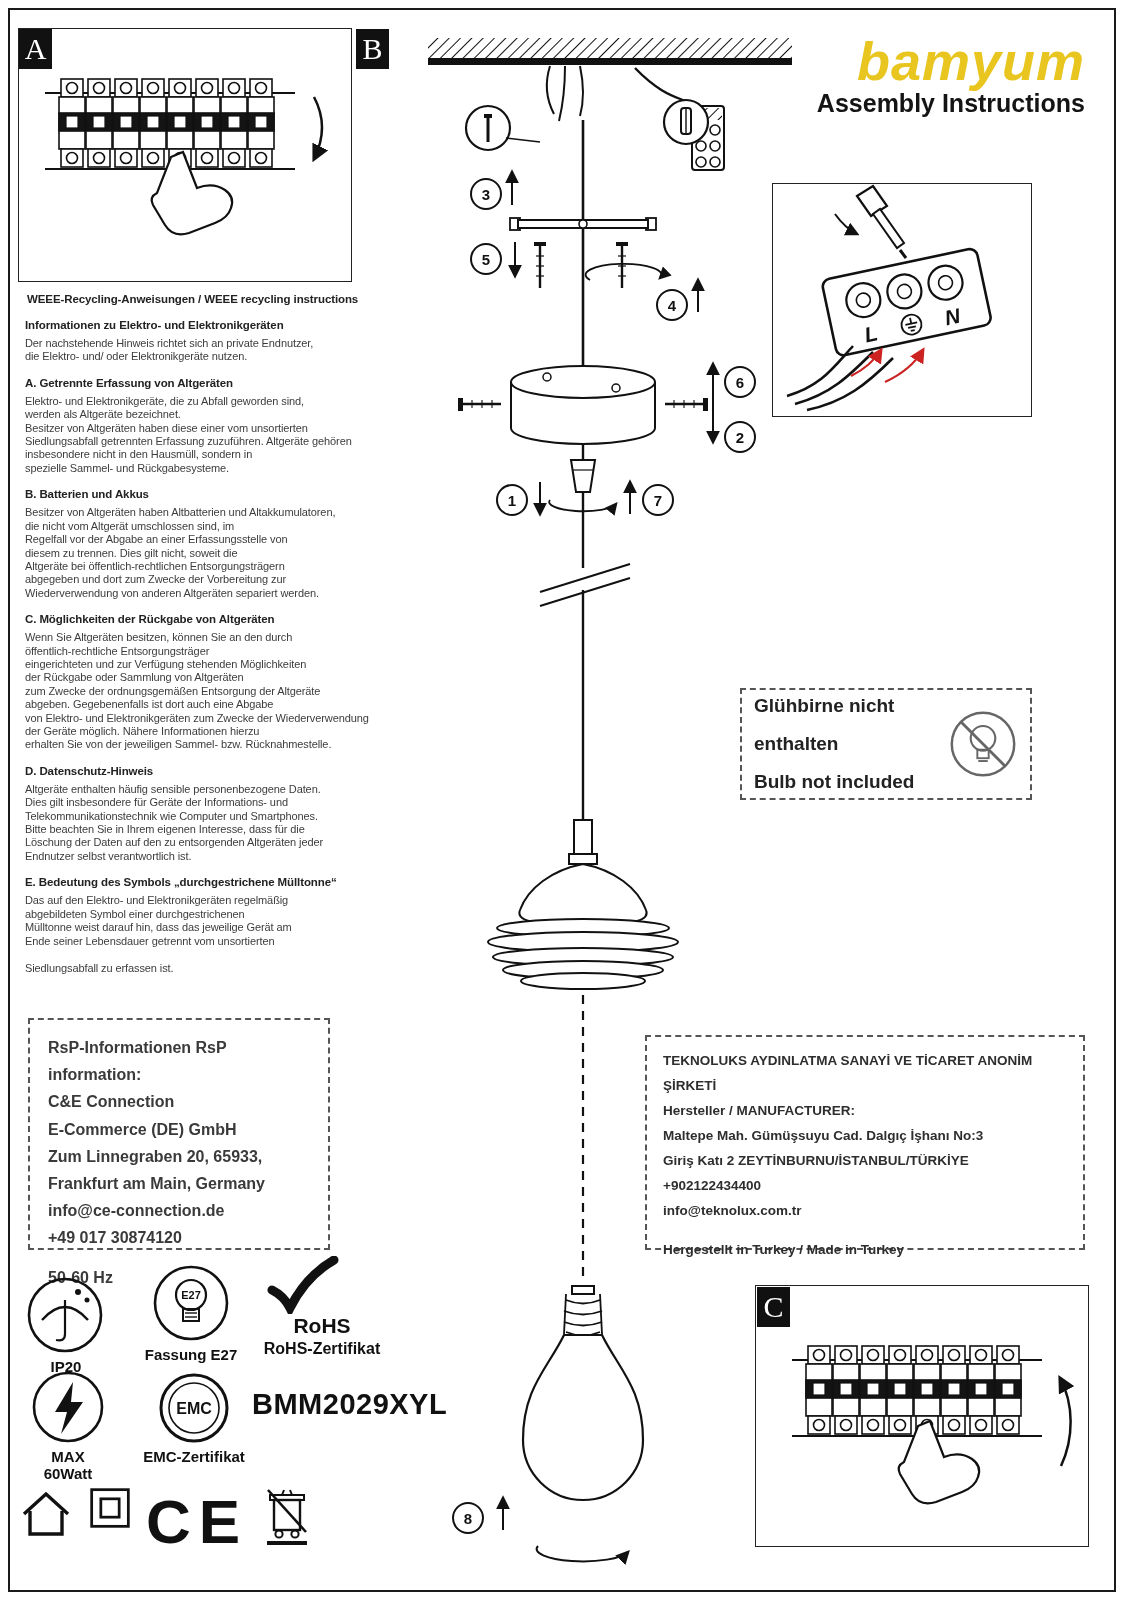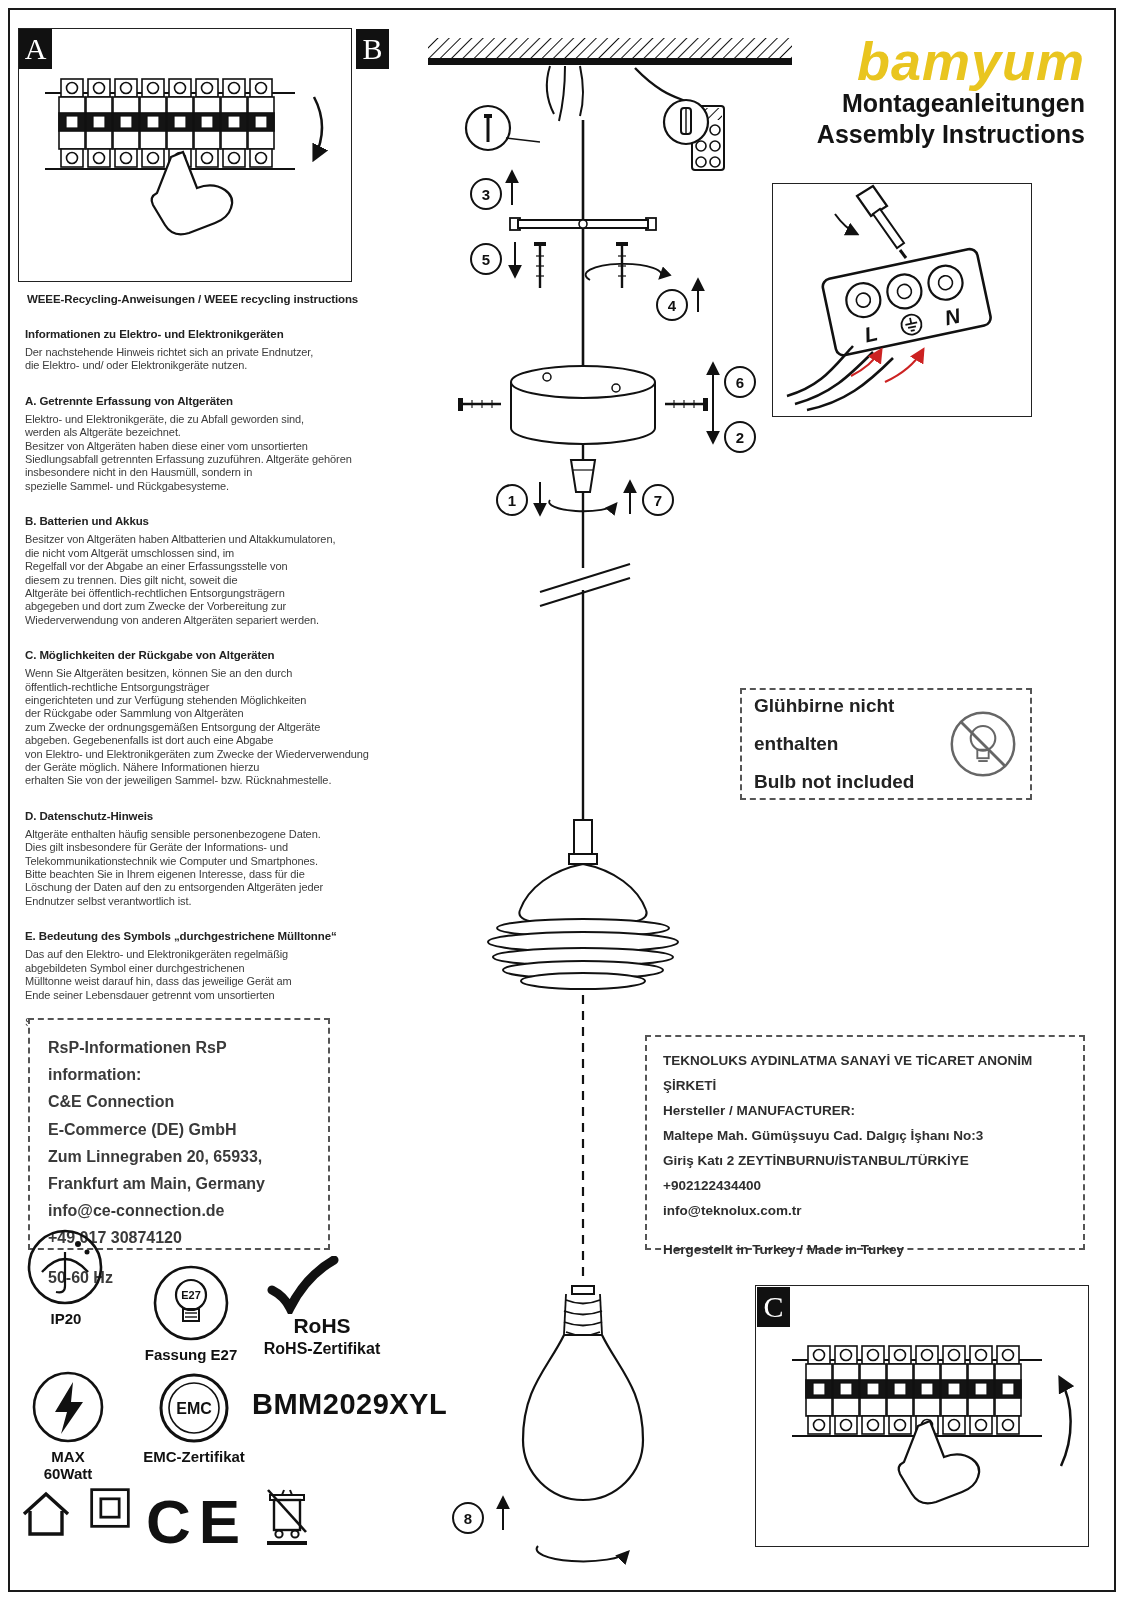--- a/index.html
+++ b/index.html
@@ -7,21 +7,21 @@
   .frame{position:absolute;left:8px;top:8px;right:8px;bottom:8px;border:2px solid #1a1a1a;}
   .abs{position:absolute;}
   .plabel{position:absolute;width:33px;height:40px;background:#111;color:#fff;font-family:"Liberation Serif",serif;font-size:30px;display:flex;align-items:center;justify-content:center;z-index:5;}
   .box-solid{position:absolute;border:1.6px solid #222;background:#fff;}
   .box-dashed{position:absolute;border:2px dashed #555;background:#fff;}
   .step{position:absolute;width:28px;height:28px;border:2px solid #111;border-radius:50%;background:#fff;display:flex;align-items:center;justify-content:center;font-size:15px;font-weight:bold;z-index:6;}
   .brand{font-size:54px;font-weight:bold;letter-spacing:1px;line-height:1;}
   .subtitle{font-size:25px;font-weight:bold;color:#141414;line-height:1.25;}
   .weee{width:398px;font-size:11px;line-height:1.22;color:#3c3c3c;letter-spacing:-0.1px;}
   .weee h1{font-size:11.5px;font-weight:bold;color:#222;margin:0 0 10px 2px;}
-  .weee h2{font-size:11.5px;font-weight:bold;color:#222;margin:21px 0 5px 0;}
+  .weee h2{font-size:11.5px;font-weight:bold;color:#222;margin:12px 0 5px 0;}
   .weee p{margin:0;white-space:pre-line;}
   .rsp{font-size:16px;font-weight:bold;color:#3a3a3a;line-height:1.7;padding:14px 18px;}
   .rsp .gap{margin-top:12px;}
   .mfg{font-size:13.5px;font-weight:bold;color:#2e2e2e;line-height:1.85;padding:12px 16px;}
   .mfg .gap{margin-top:14px;}
   .bulbnote{display:flex;align-items:center;gap:10px;padding:10px 12px;}
   .bulbnote .txt{font-size:19px;font-weight:bold;color:#222;line-height:2.0;}
   .certlabel{font-size:15px;font-weight:bold;text-align:center;margin-top:4px;color:#111;}
   .model{font-size:29px;font-weight:bold;letter-spacing:0.5px;}
   .ce{font-size:62px;font-weight:bold;letter-spacing:8px;}
@@ -30,21 +30,20 @@
   .nopt{pointer-events:none;}
 </style>
 </head>
 <body>
 
 <div class="page">
   <div class="frame"></div>
 
   <div class="abs" style="left:770px;top:34px;width:315px;text-align:right;">
     <div class="brand" style="color:#e9c51f;font-style:italic;">bamyum</div>
-    <div class="subtitle">Montageanleitungen</div>
     <div class="subtitle">Assembly Instructions</div>
   </div>
 
   <div class="box-solid" style="left:18px;top:28px;width:332px;height:252px;">
     <svg width="330" height="248" viewBox="0 0 330 248">
       <defs>
         <marker id="arrA" viewBox="0 0 10 10" refX="8" refY="5" markerWidth="7" markerHeight="7" orient="auto-start-reverse">
             <path d="M0,0 L10,5 L0,10 z" fill="#111"></path>
           </marker>
         <g id="brkA" stroke="#111" stroke-width="1.6" fill="#fff">
@@ -317,21 +316,21 @@
   <div class="box-dashed mfg" style="left:645px;top:1035px;width:440px;height:215px;box-sizing:border-box;">
     <div>TEKNOLUKS AYDINLATMA SANAYİ VE TİCARET ANONİM ŞİRKETİ</div>
     <div>Hersteller / MANUFACTURER:</div>
     <div>Maltepe Mah. Gümüşsuyu Cad. Dalgıç İşhanı No:3</div>
     <div>Giriş Katı 2 ZEYTİNBURNU/İSTANBUL/TÜRKİYE</div>
     <div>+902122434400</div>
     <div>info@teknolux.com.tr</div>
     <div class="gap">Hergestellt in Turkey / Made in Turkey</div>
   </div>
 
-  <div class="abs" style="left:26px;top:1228px;width:80px;">
+  <div class="abs" style="left:26px;top:1276px;width:80px;">
     <span>
       <svg width="78" height="78" viewBox="0 0 78 78">
         <circle cx="39" cy="39" r="36" fill="none" stroke="#111" stroke-width="2.6"></circle>
         <path d="M16,44 Q39,18 62,44" fill="none" stroke="#111" stroke-width="2.4"></path>
         <line x1="39" y1="24" x2="39" y2="58" stroke="#111" stroke-width="2.2"></line>
         <path d="M39,58 q0,8 -9,6" fill="none" stroke="#111" stroke-width="2.2"></path>
         <circle cx="52" cy="16" r="3" fill="#111"></circle>
           <circle cx="61" cy="24" r="2.5" fill="#111"></circle>
       </svg>
     </span>

